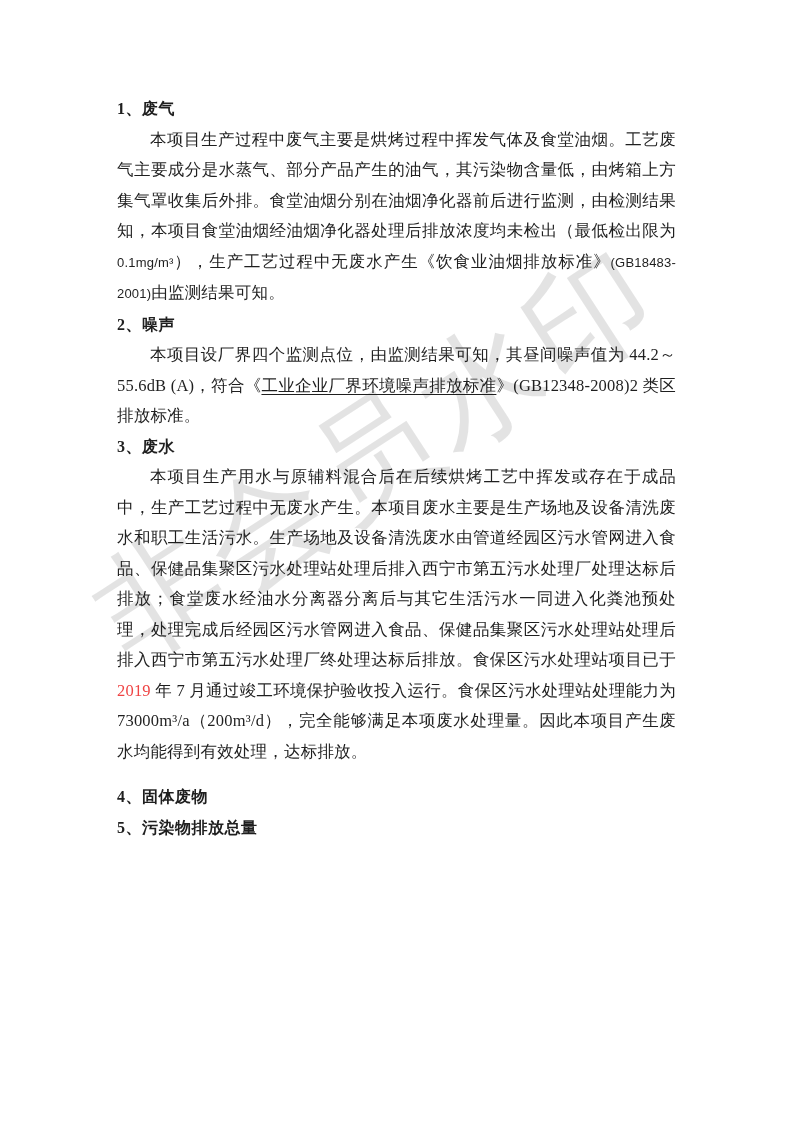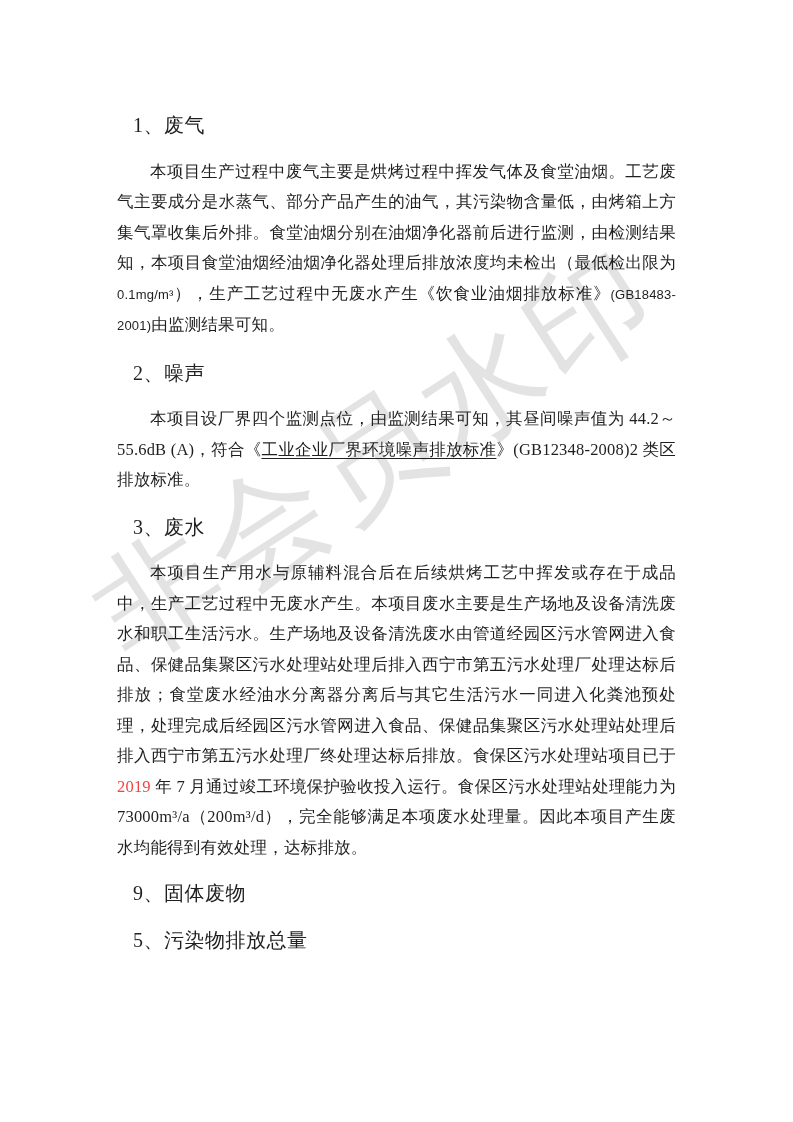--- a/index.html
+++ b/index.html
@@ -33,23 +33,23 @@
     pointer-events: none;
     user-select: none;
   }
   .content {
     position: relative;
     z-index: 1;
     padding: 94px 117px 0 117px;
   }
   section { margin: 0; }
   .heading {
-    font-size: 20px;
-    font-weight: normal;
-    margin: 16px;
+    font-size: 16px;
+    font-weight: bold;
+    margin: 0;
     line-height: 30.5px;
     letter-spacing: 0.5px;
   }
   .heading--gap { margin-top: 15px; }
   .para {
     margin: 0;
     font-size: 16.5px;
     line-height: 30.5px;
     text-align: justify;
     text-indent: 2em;
@@ -85,21 +85,21 @@
       <h2 class="heading">2、噪声</h2>
       <p class="para"><span>本项目设厂界四个监测点位，由监测结果可知，其昼间噪声值为 44.2～55.6dB (A)，符合《</span><span class="run-underline">工业企业厂界环境噪声排放标准</span><span>》(GB12348-2008)2 类区排放标准。</span></p>
     </section>
 
     <section>
       <h2 class="heading">3、废水</h2>
       <p class="para"><span>本项目生产用水与原辅料混合后在后续烘烤工艺中挥发或存在于成品中，生产工艺过程中无废水产生。本项目废水主要是生产场地及设备清洗废水和职工生活污水。生产场地及设备清洗废水由管道经园区污水管网进入食品、保健品集聚区污水处理站处理后排入西宁市第五污水处理厂处理达标后排放；食堂废水经油水分离器分离后与其它生活污水一同进入化粪池预处理，处理完成后经园区污水管网进入食品、保健品集聚区污水处理站处理后排入西宁市第五污水处理厂终处理达标后排放。食保区污水处理站项目已于 </span><span class="run-year-accent">2019</span><span> 年 7 月通过竣工环境保护验收投入运行。食保区污水处理站处理能力为 73000m³/a（200m³/d），完全能够满足本项废水处理量。因此本项目产生废水均能得到有效处理，达标排放。</span></p>
     </section>
 
     <section>
-      <h2 class="heading heading--gap">9、固体废物</h2>
+      <h2 class="heading heading--gap">4、固体废物</h2>
     </section>
 
     <section>
       <h2 class="heading">5、污染物排放总量</h2>
     </section>
 
   </main>
 </div>
 
 </body></html>

